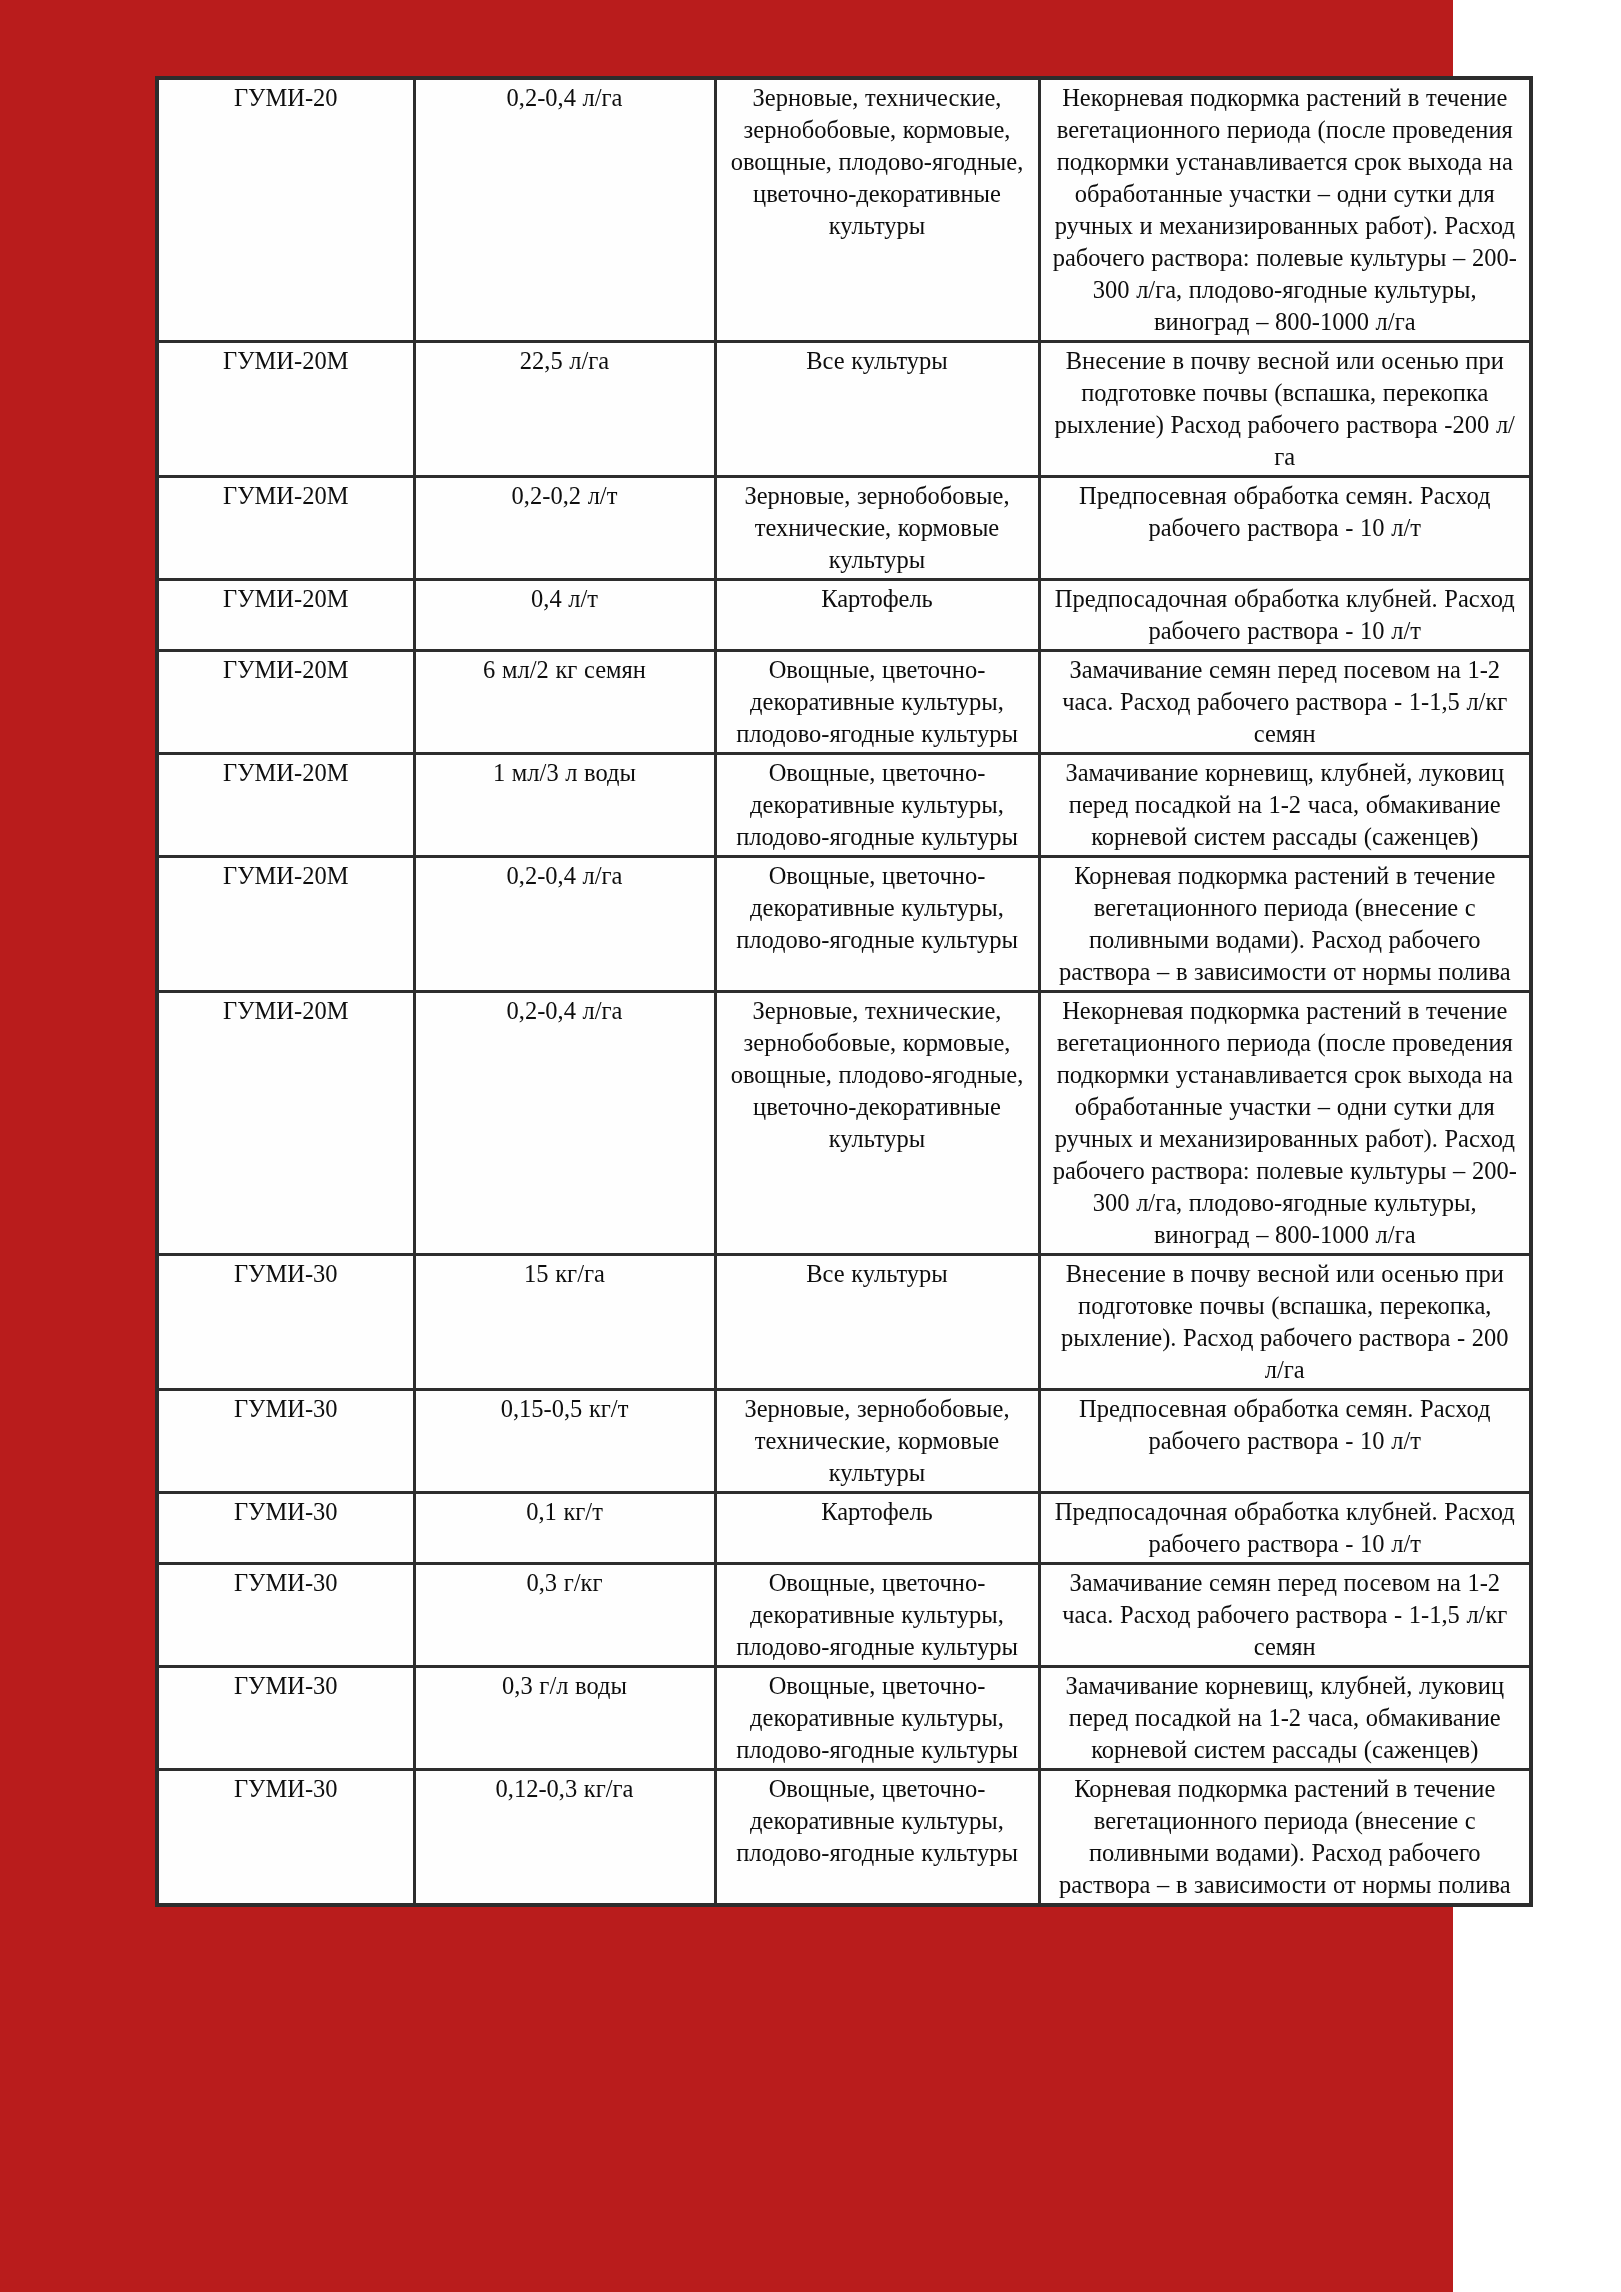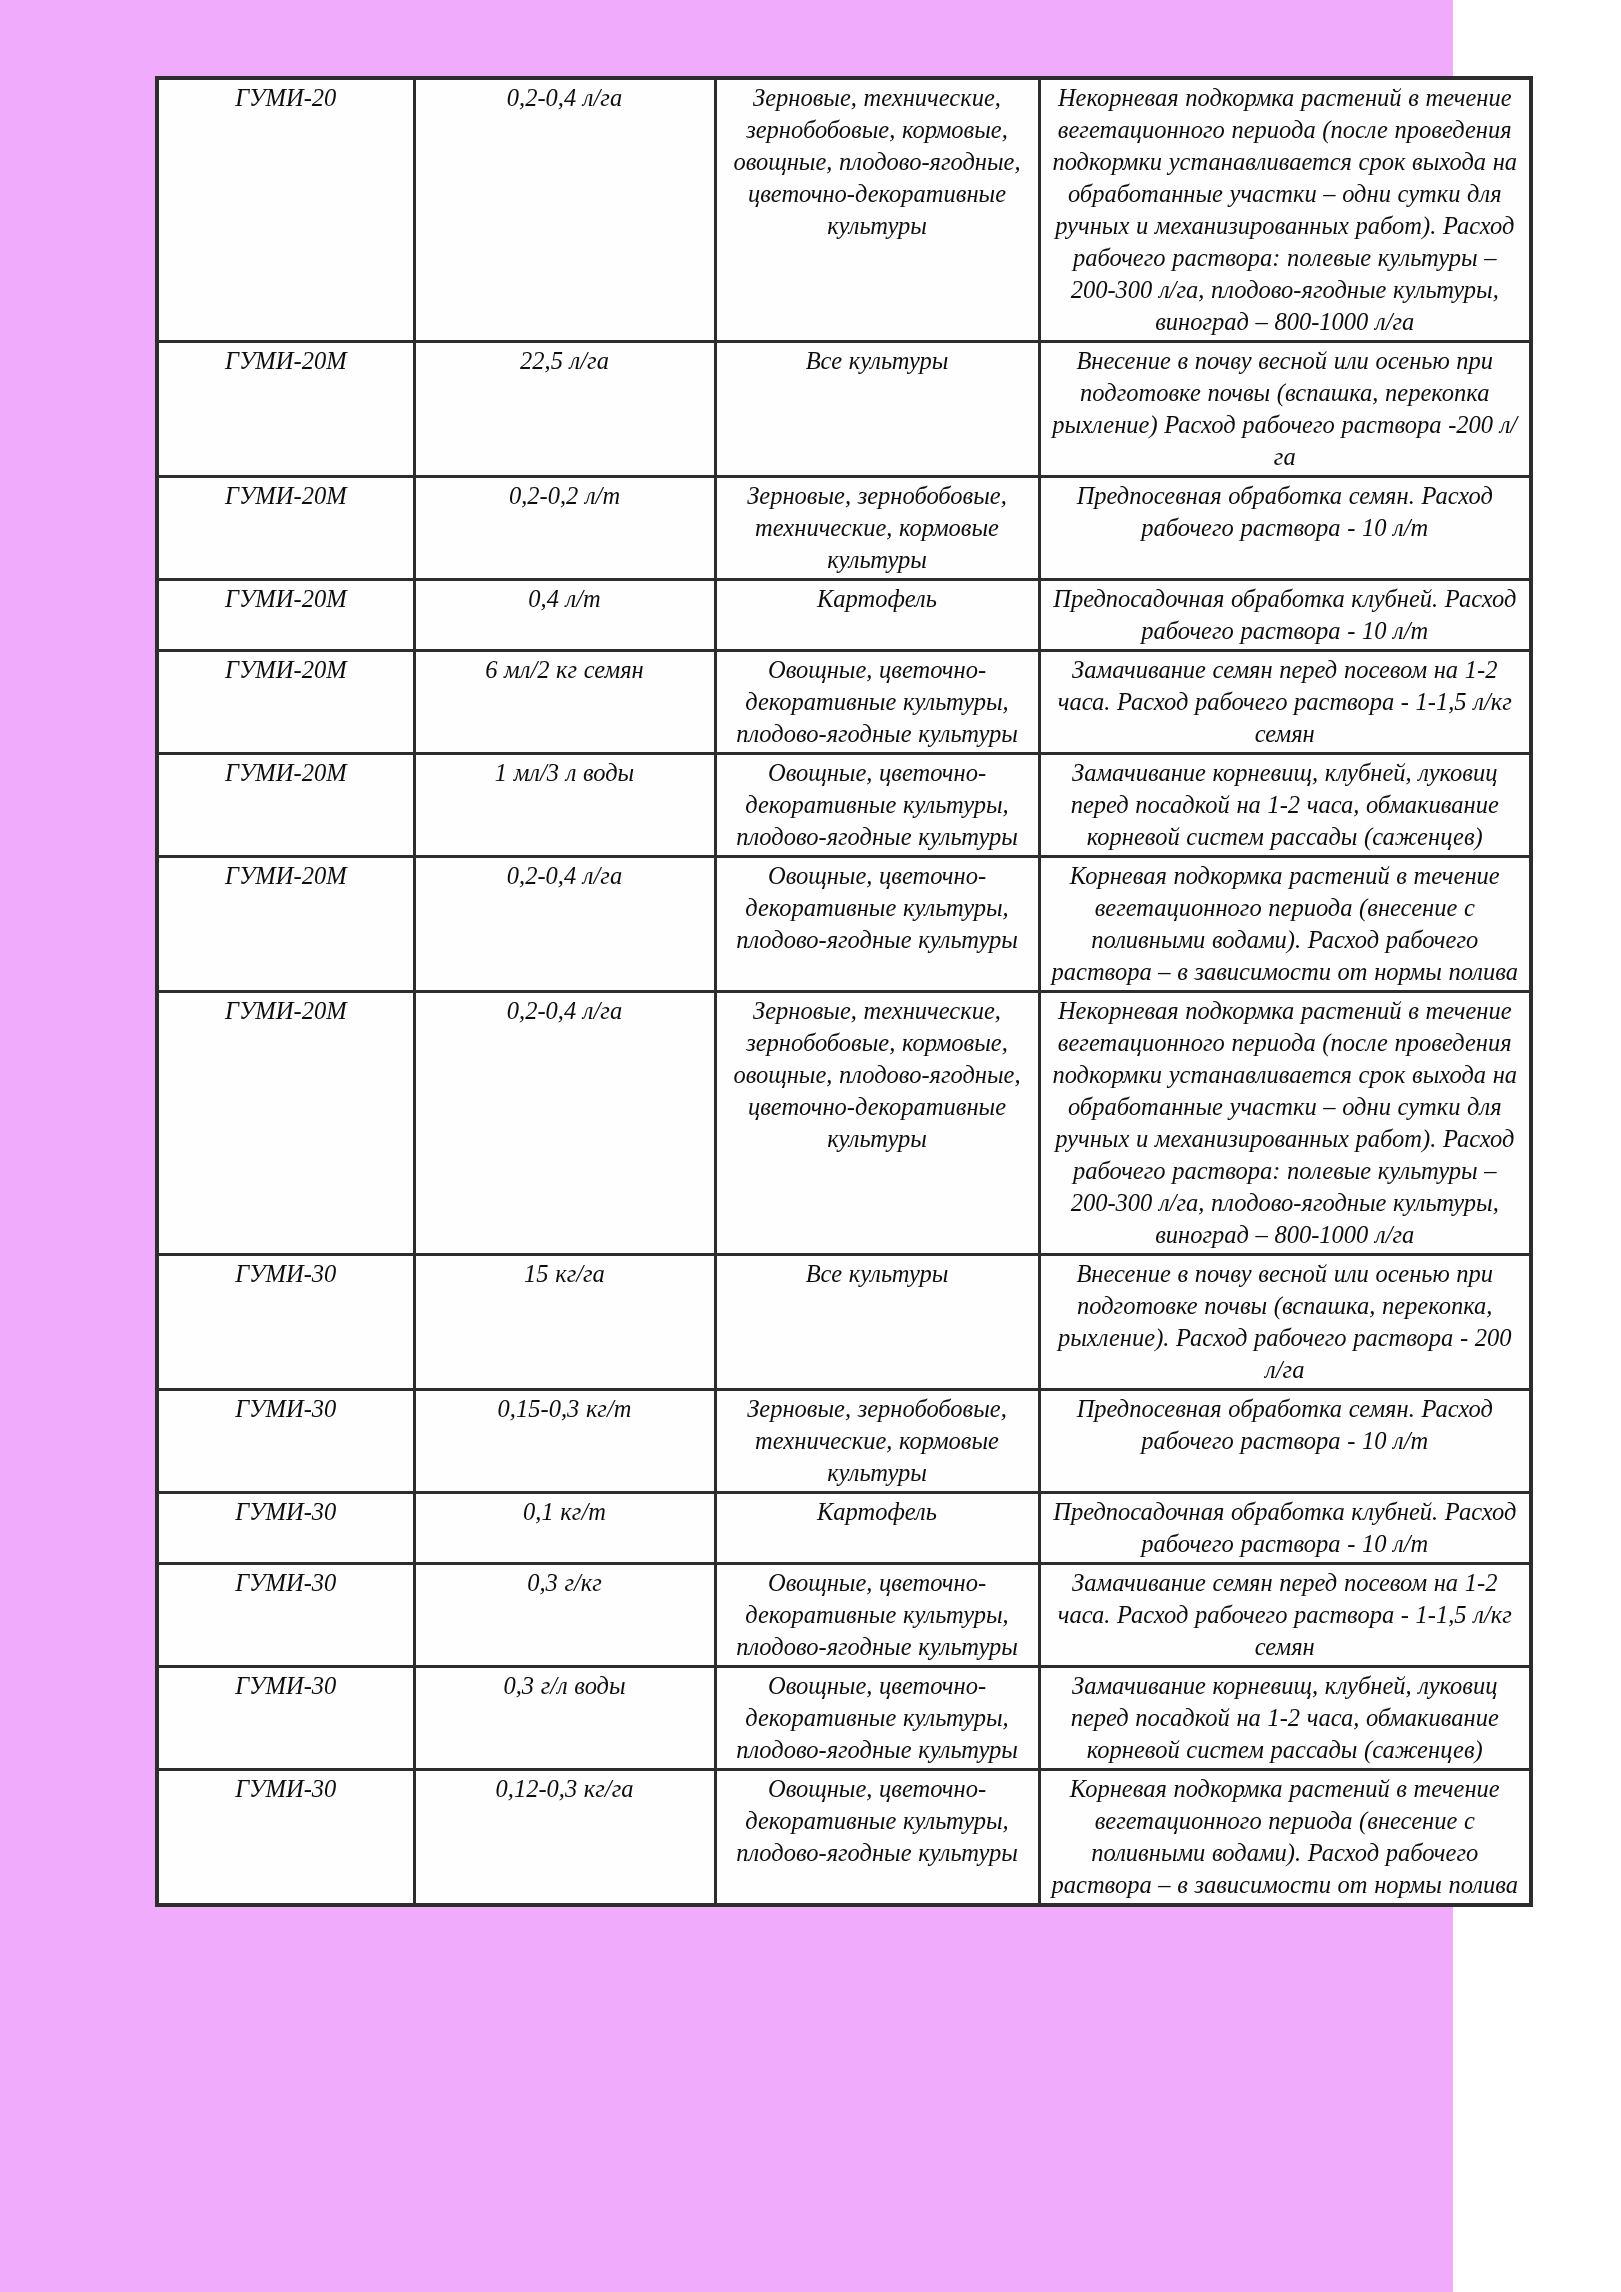--- a/index.html
+++ b/index.html
@@ -4,24 +4,23 @@
 <style>
   html, body {
     margin: 0;
     padding: 0;
     background: #ffffff;
   }
   .page {
     position: relative;
     width: 1453px;
     height: 2293px;
-    background: #f0abfc;
+    background: #b91c1c;
     font-family: "Liberation Serif", "DejaVu Serif", serif;
     color: #0e0e0e;
-    font-style: italic;
   }
   table.apps {
     position: absolute;
     left: 155px;
     top: 76px;
     width: 1374px;
     border-collapse: collapse;
     table-layout: fixed;
     background: #fefefe;
     border: 4.9px solid #2d2d2d;
@@ -102,21 +101,21 @@
         <td>Некорневая подкормка растений в течение вегетационного периода (после проведения подкормки устанавливается срок выхода на обработанные участки – одни сутки для ручных и механизированных работ). Расход рабочего раствора: полевые культуры – 200-300 л/га, плодово-ягодные культуры, виноград – 800-1000 л/га</td>
       </tr>
       <tr>
         <td>ГУМИ-30</td>
         <td>15 кг/га</td>
         <td>Все культуры</td>
         <td>Внесение в почву весной или осенью при подготовке почвы (вспашка, перекопка, рыхление). Расход рабочего раствора - 200 л/га</td>
       </tr>
       <tr>
         <td>ГУМИ-30</td>
-        <td>0,15-0,3 кг/т</td>
+        <td>0,15-0,5 кг/т</td>
         <td>Зерновые, зернобобовые, технические, кормовые культуры</td>
         <td>Предпосевная обработка семян. Расход рабочего раствора - 10 л/т</td>
       </tr>
       <tr>
         <td>ГУМИ-30</td>
         <td>0,1 кг/т</td>
         <td>Картофель</td>
         <td>Предпосадочная обработка клубней. Расход рабочего раствора - 10 л/т</td>
       </tr>
       <tr>

